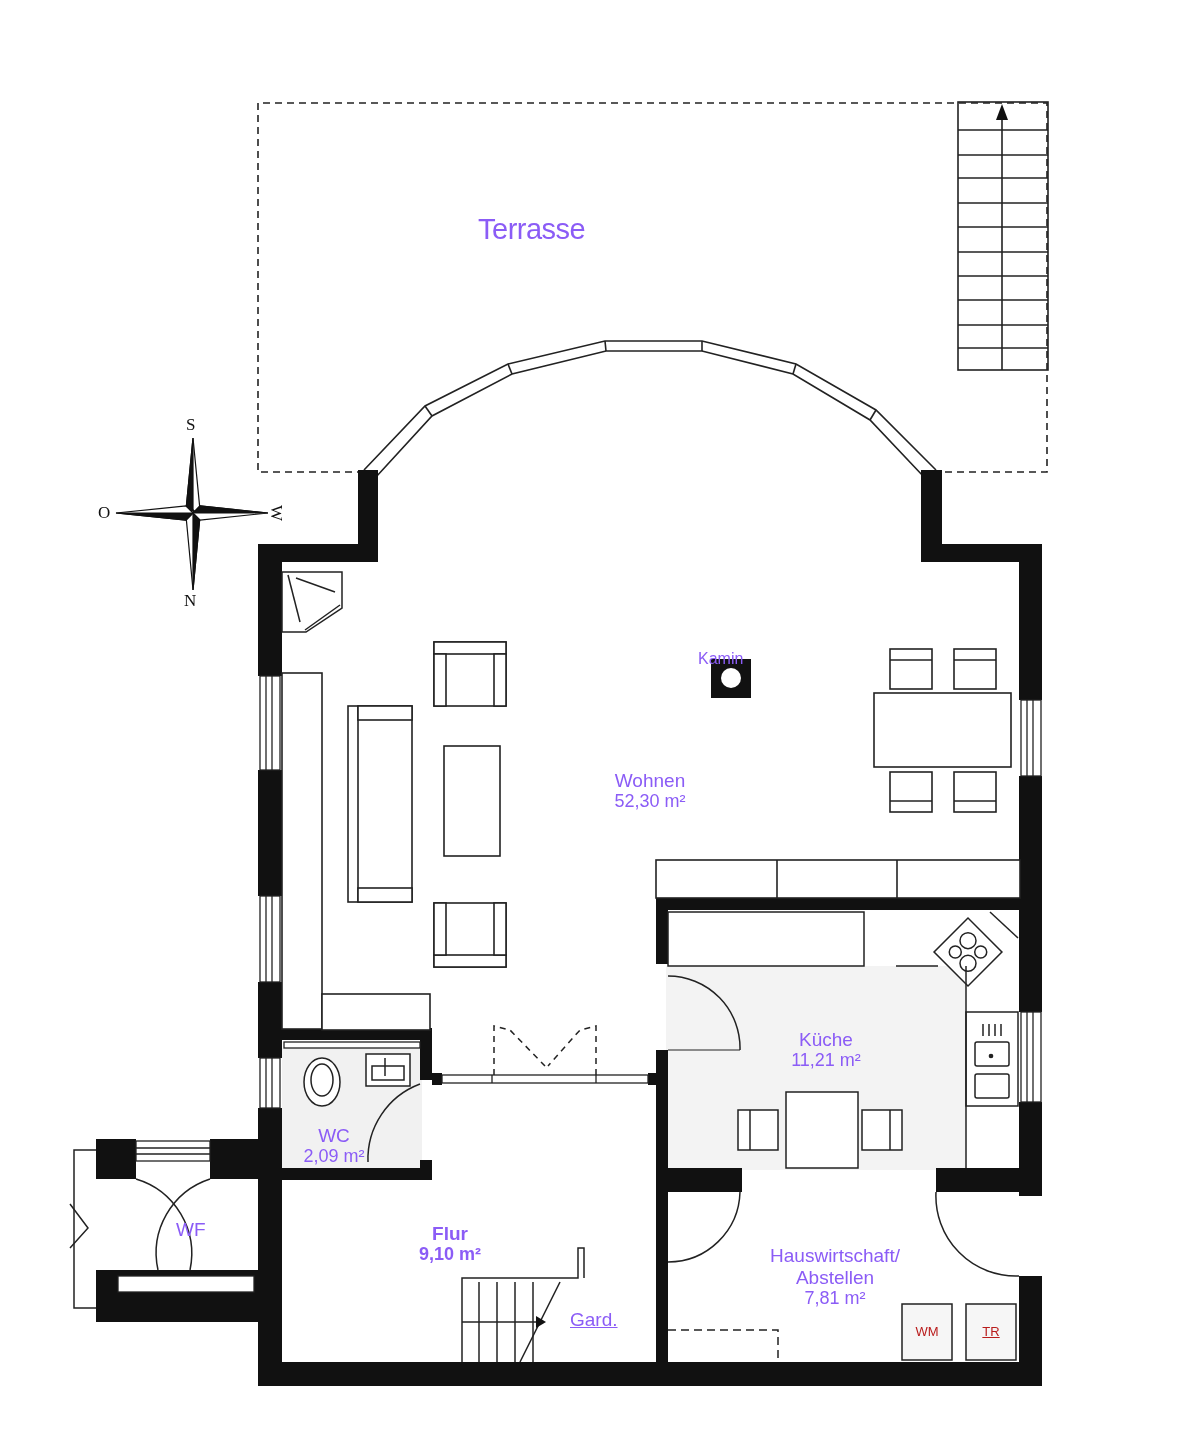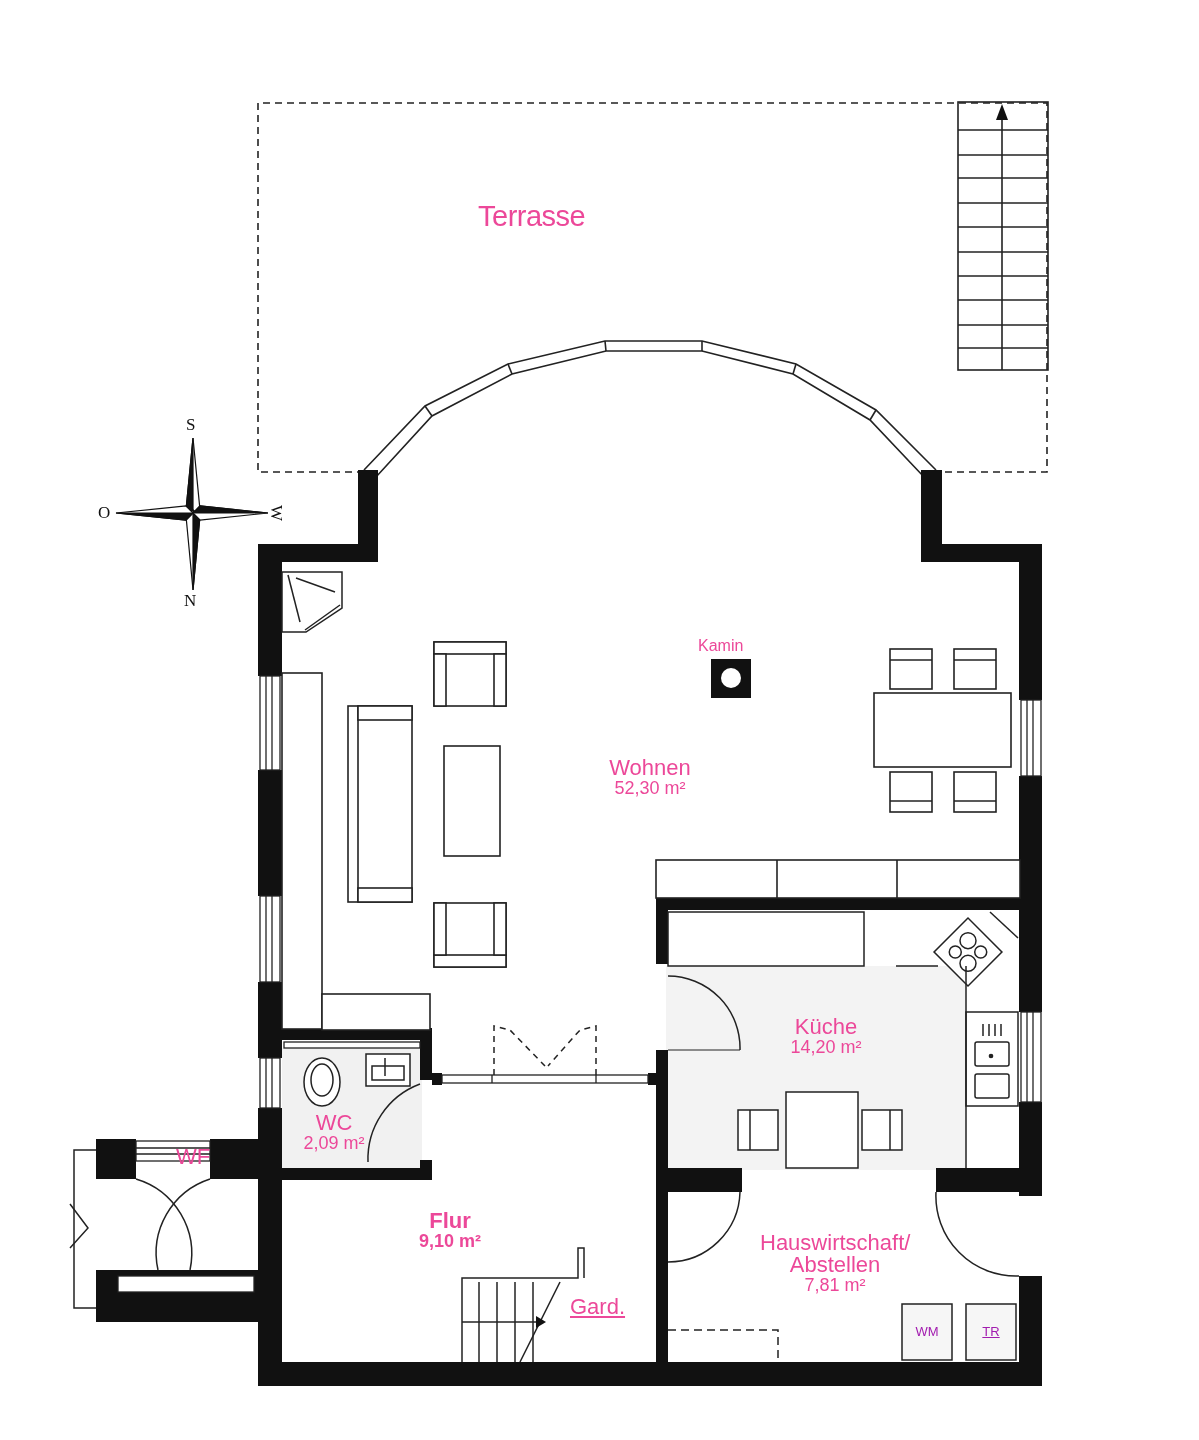--- a/index.html
+++ b/index.html
@@ -1,23 +1,23 @@
 <!DOCTYPE html>
 <html><head>
 <meta charset="utf-8">
 <style>
   html, body { margin: 0; padding: 0; background: #ffffff; }
   body { width: 1199px; height: 1440px; position: relative; overflow: hidden; font-family: "Liberation Sans", sans-serif; }
   svg { position: absolute; left: 0; top: 0; }
-  .lbl { position: absolute; color: #ec4899; text-align: center; white-space: nowrap; font-family: "Liberation Sans", sans-serif; }
-  .room-name { font-size: 22px; line-height: 22px; }
+  .lbl { position: absolute; color: #8b5cf6; text-align: center; white-space: nowrap; font-family: "Liberation Sans", sans-serif; margin-top: 13px; }
+  .room-name { font-size: 19px; line-height: 22px; }
   .room-area { font-size: 18px; line-height: 18px; }
   .terr { font-size: 29px; letter-spacing: -0.5px; }
   .compass-l { position: absolute; font-family: "Liberation Serif", serif; font-size: 17px; color: #111; }
-  .appl { position: absolute; font-size: 13px; color: #a21caf; text-align: center; }
+  .appl { position: absolute; font-size: 13px; color: #b91c1c; text-align: center; }
 </style>
 </head>
 <body>
 
 <svg width="1199" height="1440" viewBox="0 0 1199 1440" xmlns="http://www.w3.org/2000/svg">
 
   <g fill="none" stroke="#222" stroke-width="1.6" stroke-dasharray="7,5">
     <polyline points="364,472 258,472 258,103 1047,103 1047,472 936,472"></polyline>
   </g>
 
@@ -270,29 +270,29 @@
 
 <div class="lbl room-name" style="left:698px;top:635px;font-size:16px;">Kamin</div>
 
 <div class="lbl" style="left:598px;top:757px;width:104px;">
   <div class="room-name">Wohnen</div>
   <div class="room-area">52,30 m²</div>
 </div>
 
 <div class="lbl" style="left:778px;top:1016px;width:96px;">
   <div class="room-name">Küche</div>
-  <div class="room-area">14,20 m²</div>
+  <div class="room-area">11,21 m²</div>
 </div>
 
 <div class="lbl" style="left:292px;top:1112px;width:84px;">
   <div class="room-name">WC</div>
   <div class="room-area">2,09 m²</div>
 </div>
 
-<div class="lbl room-name" style="left:176px;top:1146px;">WF</div>
+<div class="lbl room-name" style="left:176px;top:1206px;">WF</div>
 
 <div class="lbl" style="left:404px;top:1210px;width:92px;font-weight:bold;">
   <div class="room-name">Flur</div>
   <div class="room-area">9,10 m²</div>
 </div>
 
 <div class="lbl room-name" style="left:570px;top:1296px;text-decoration:underline;">Gard.</div>
 
 <div class="lbl" style="left:760px;top:1232px;width:150px;">
   <div class="room-name">Hauswirtschaft/</div>

